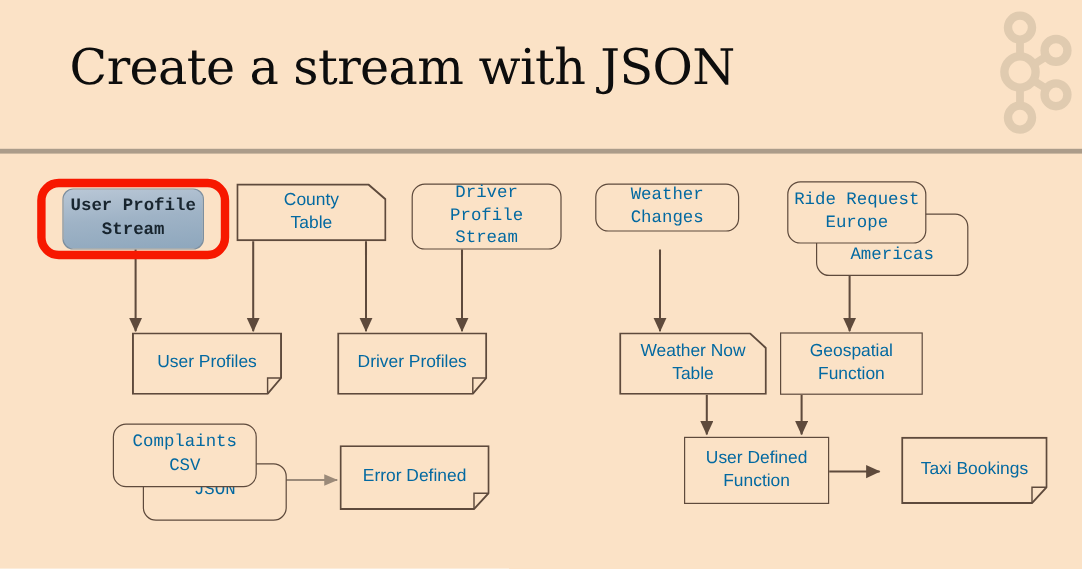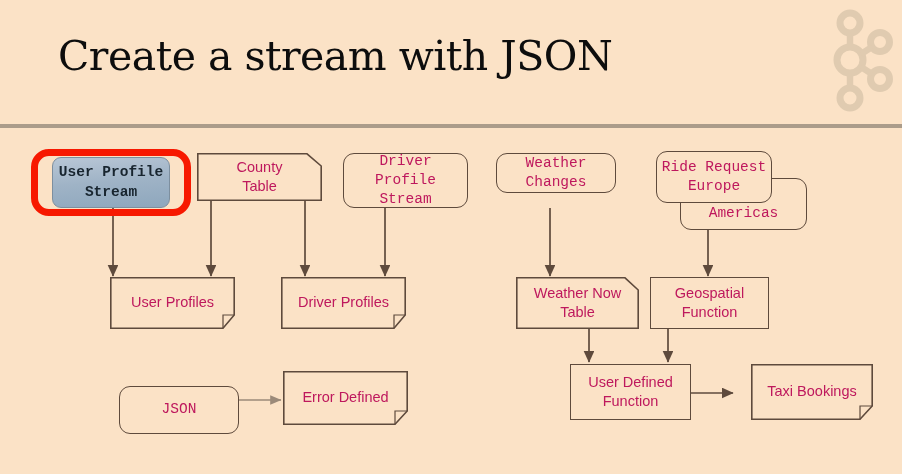--- a/index.html
+++ b/index.html
@@ -66,21 +66,21 @@
   }
   
   .node {
     position: absolute;
     box-sizing: border-box;
     display: flex;
     align-items: center;
     justify-content: center;
     text-align: center;
     font-size: 14.5px;
-    color: #be185d;
+    color: #0369a1;
     line-height: 1.32;
     background: #fbe2c6;
     border: 1.6px solid #5e4a3c;
     padding: 2px 4px;
     white-space: pre-line;
   }
   .node.rounded { border-radius: 11px; font-family: Liberation Mono, monospace; }
   .node.sharp   { border-radius: 0; }
   
   .node.clip-tr {
@@ -244,20 +244,22 @@
       <span class="clip-label">Weather Now
 Table</span>
     </div>
 
     <div class="node sharp" style="left:650px; top:149px; width:119px; height:52px;">Geospatial
 Function</div>
 
 
     <div class="node rounded" style="left:119px; top:258px; width:120px; height:48px; z-index:2;">JSON</div>
 
+    <div class="node rounded" style="left:94px; top:225px; width:120px; height:53px; z-index:3;">Complaints
+CSV</div>
 
     <div class="node fold-br" style="left:283px; top:243px; width:125px; height:54px;">
       <svg class="fold-shape" viewBox="0 0 125 54" preserveAspectRatio="none">
         <path d="M0.8,0.8 H124.2 V40 L112,53.2 H0.8 Z" fill="#fbe2c6" stroke="#5e4a3c" stroke-width="1.6" vector-effect="non-scaling-stroke"></path>
         <path d="M124.2,40 L112,40 L112,53.2" fill="none" stroke="#5e4a3c" stroke-width="1.2" vector-effect="non-scaling-stroke"></path>
       </svg>
       <span class="fold-label">Error Defined</span>
     </div>
 
     <div class="node sharp" style="left:570px; top:236px; width:121px; height:56px;">User Defined

